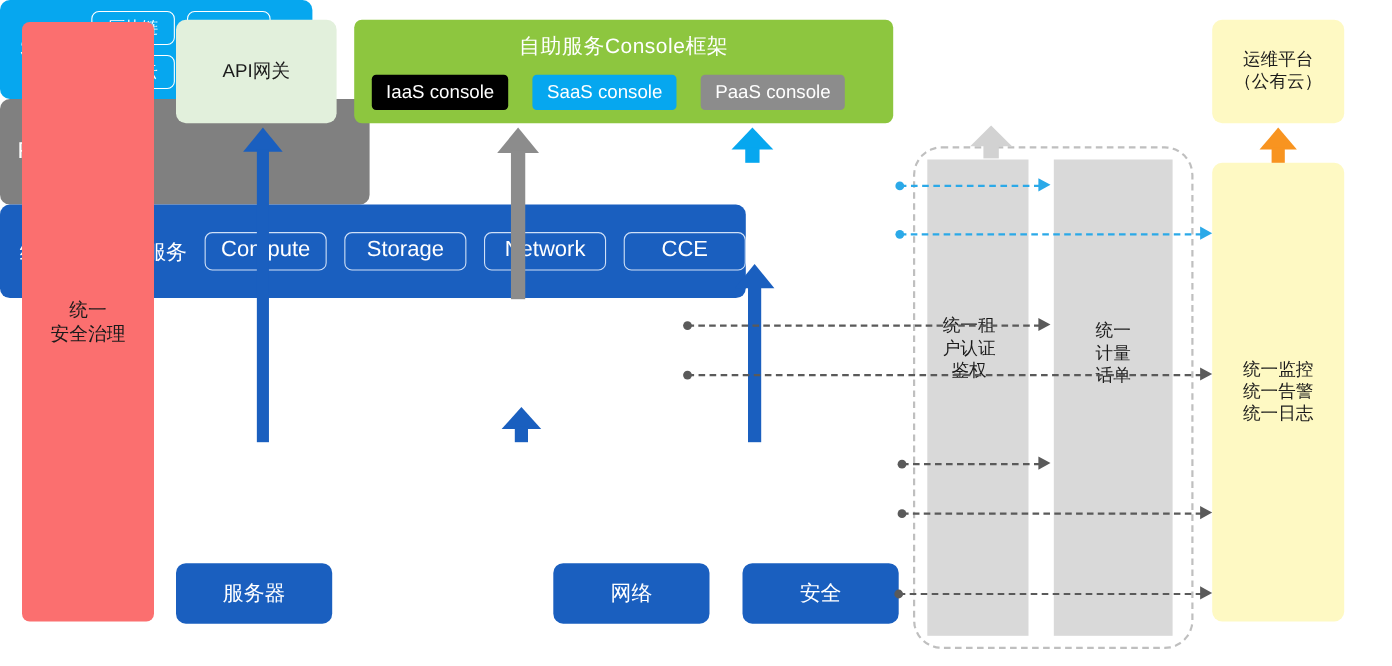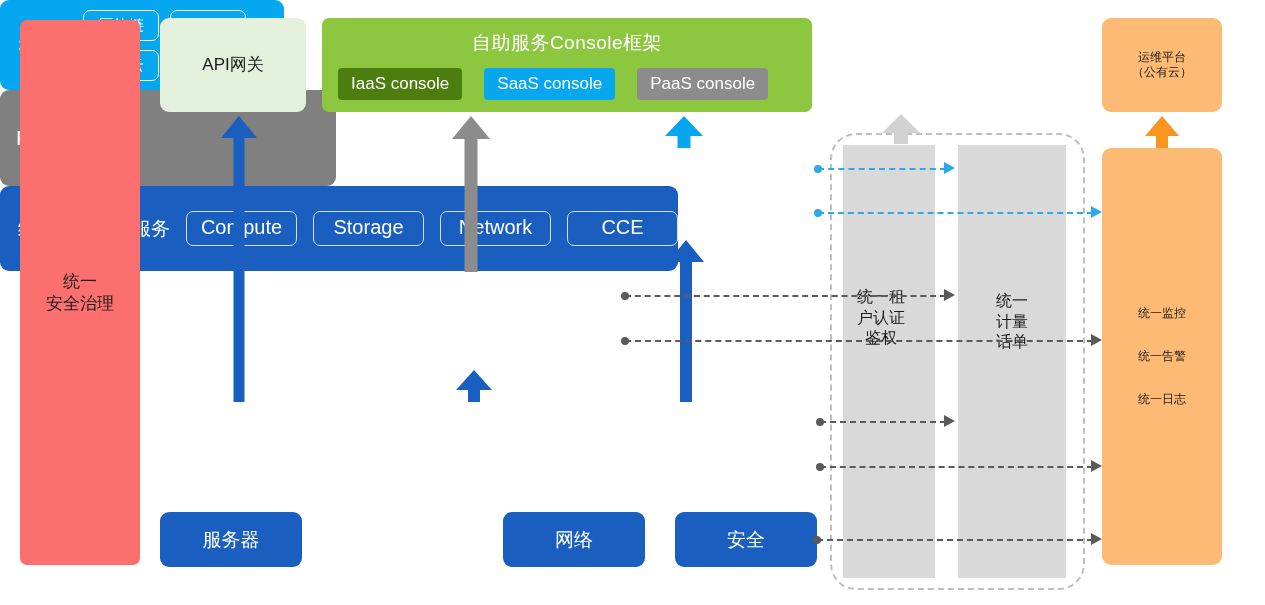--- a/index.html
+++ b/index.html
@@ -9,27 +9,27 @@
 
   
   .pillar-red{background:#FB6F6F;border-radius:7px;color:#1b1b1b;font-size:17px;font-weight:400;}
   
   .pale-green{background:#E2F0DC;border-radius:9px;color:#1b1b1b;font-size:17px;}
   
   .console-frame{background:#8DC63F;border-radius:7px;flex-direction:column;align-items:stretch;justify-content:flex-start;padding:9px 14px 0 14px;}
   .console-title{color:#ffffff;font-size:19px;padding-top:4px;letter-spacing:.5px;}
   .console-row{display:flex;gap:22px;margin-top:13px;justify-content:flex-start;padding-left:2px;}
   .chip{border-radius:4px;padding:5px 13px 6px 13px;font-size:17px;color:#ffffff;white-space:nowrap;}
-  .chip-iaas{background:#4d7c0f;}
+  .chip-iaas{background:#000000;}
   .chip-paas{background:#8C8C8C;}
   .chip-saas{background:#06A7EF;}
 
   
   .grey-box{background:#D9D9D9;border-radius:9px;color:#1b1b1b;font-size:16px;}
-  .orange-box{background:#fdba74;border-radius:9px;color:#1b1b1b;font-size:12px;}
+  .orange-box{background:#fef9c3;border-radius:9px;color:#1b1b1b;font-size:16px;}
 
   
   .saas-block{background:#06A7EF;border-radius:9px;display:flex;align-items:center;justify-content:flex-start;padding-left:18px;gap:14px;}
   .saas-label{color:#ffffff;font-size:21px;}
   .saas-grid{display:grid;grid-template-columns:repeat(2,1fr);gap:9px 11px;}
   .pill-out{border:1.6px solid #ffffff;border-radius:7px;color:#ffffff;font-size:15px;padding:5px 0;width:74px;text-align:center;}
 
   
   .paas-block{background:#808080;border-radius:9px;display:flex;align-items:center;justify-content:flex-start;padding-left:16px;gap:16px;}
   .paas-label{color:#ffffff;font-size:21px;}
@@ -101,21 +101,21 @@
     <div>统一租</div>
     <div>户认证</div>
     <div>鉴权</div>
   </div>
   <div class="grey-col-text" style="left:958px;top:282px;width:108px;height:80px;flex-direction:column;">
     <div>统一</div>
     <div>计量</div>
     <div>话单</div>
   </div>
 
-  <div class="box orange-box" style="left:1102px;top:148px;width:120px;height:417px;flex-direction:column;border-radius:9px;gap:28px;">
+  <div class="box orange-box" style="left:1102px;top:148px;width:120px;height:417px;flex-direction:column;border-radius:9px;">
     <div>统一监控</div>
     <div>统一告警</div>
     <div>统一日志</div>
   </div>
 
   <div class="saas-block" style="left:552px;top:146px;width:266px;height:90px;">
     <div class="saas-label">SaaS</div>
     <div class="saas-grid">
       <div class="pill-out">区块链</div>
       <div class="pill-out">IoT</div>

